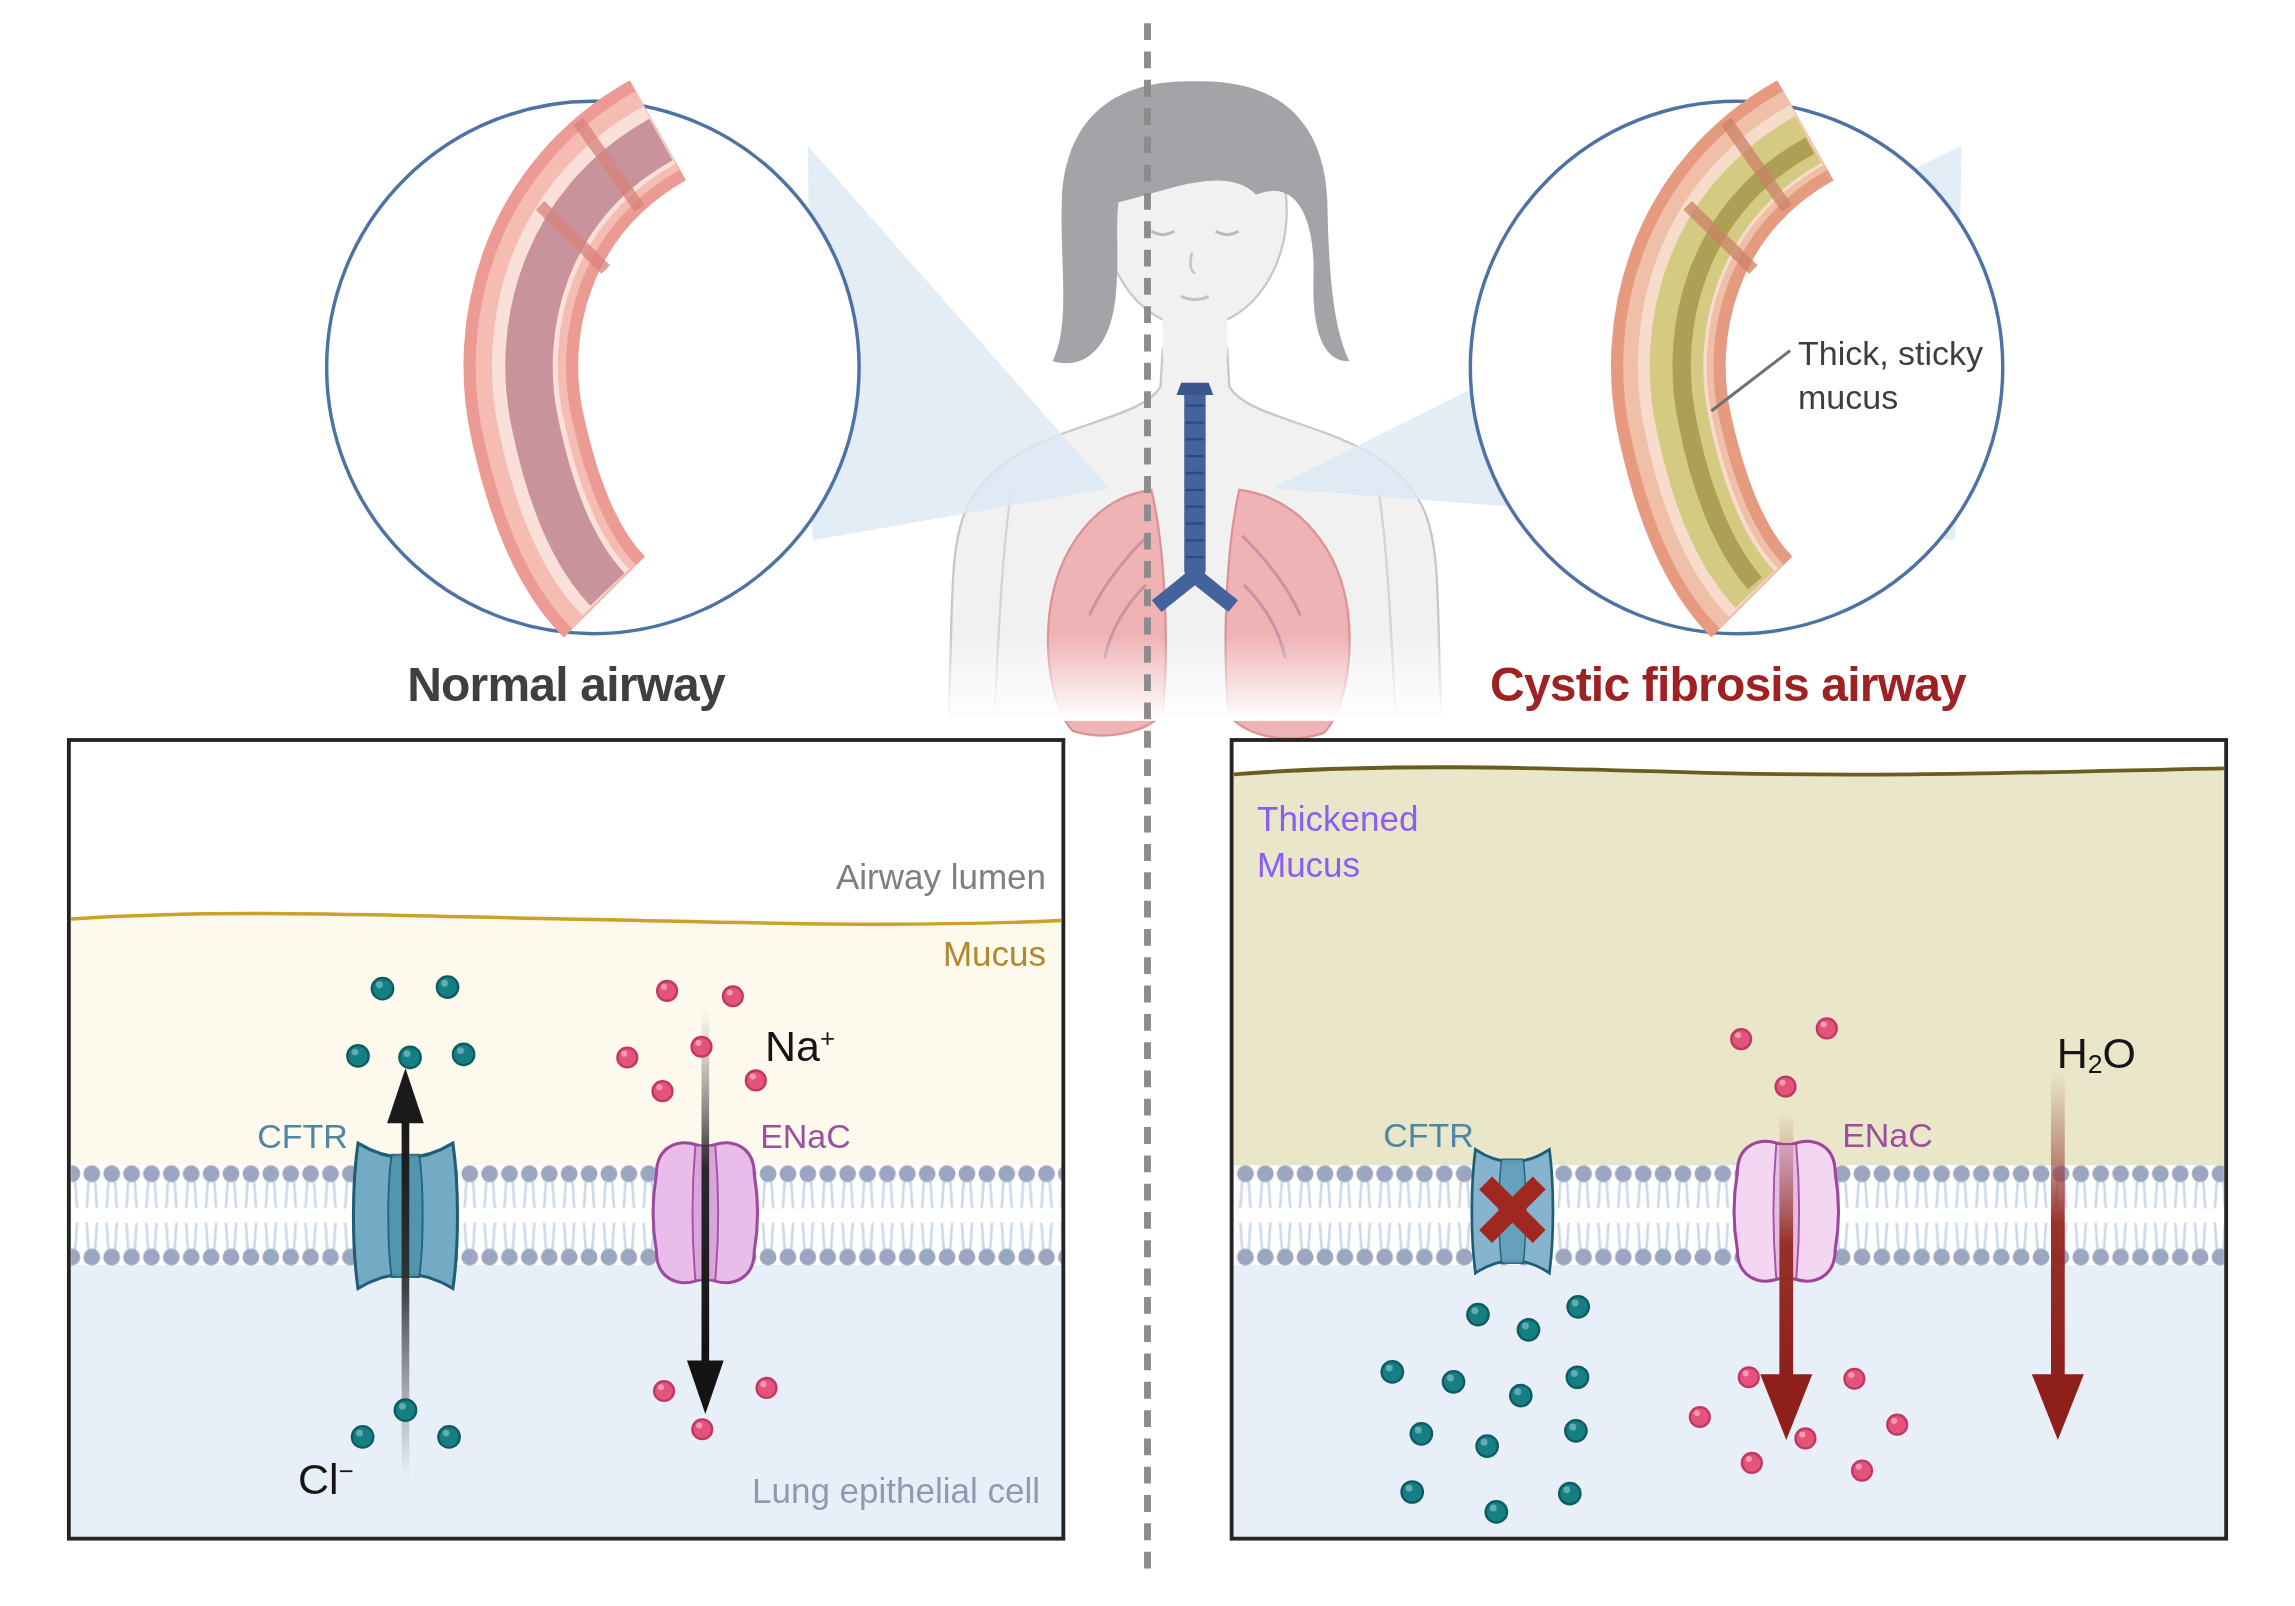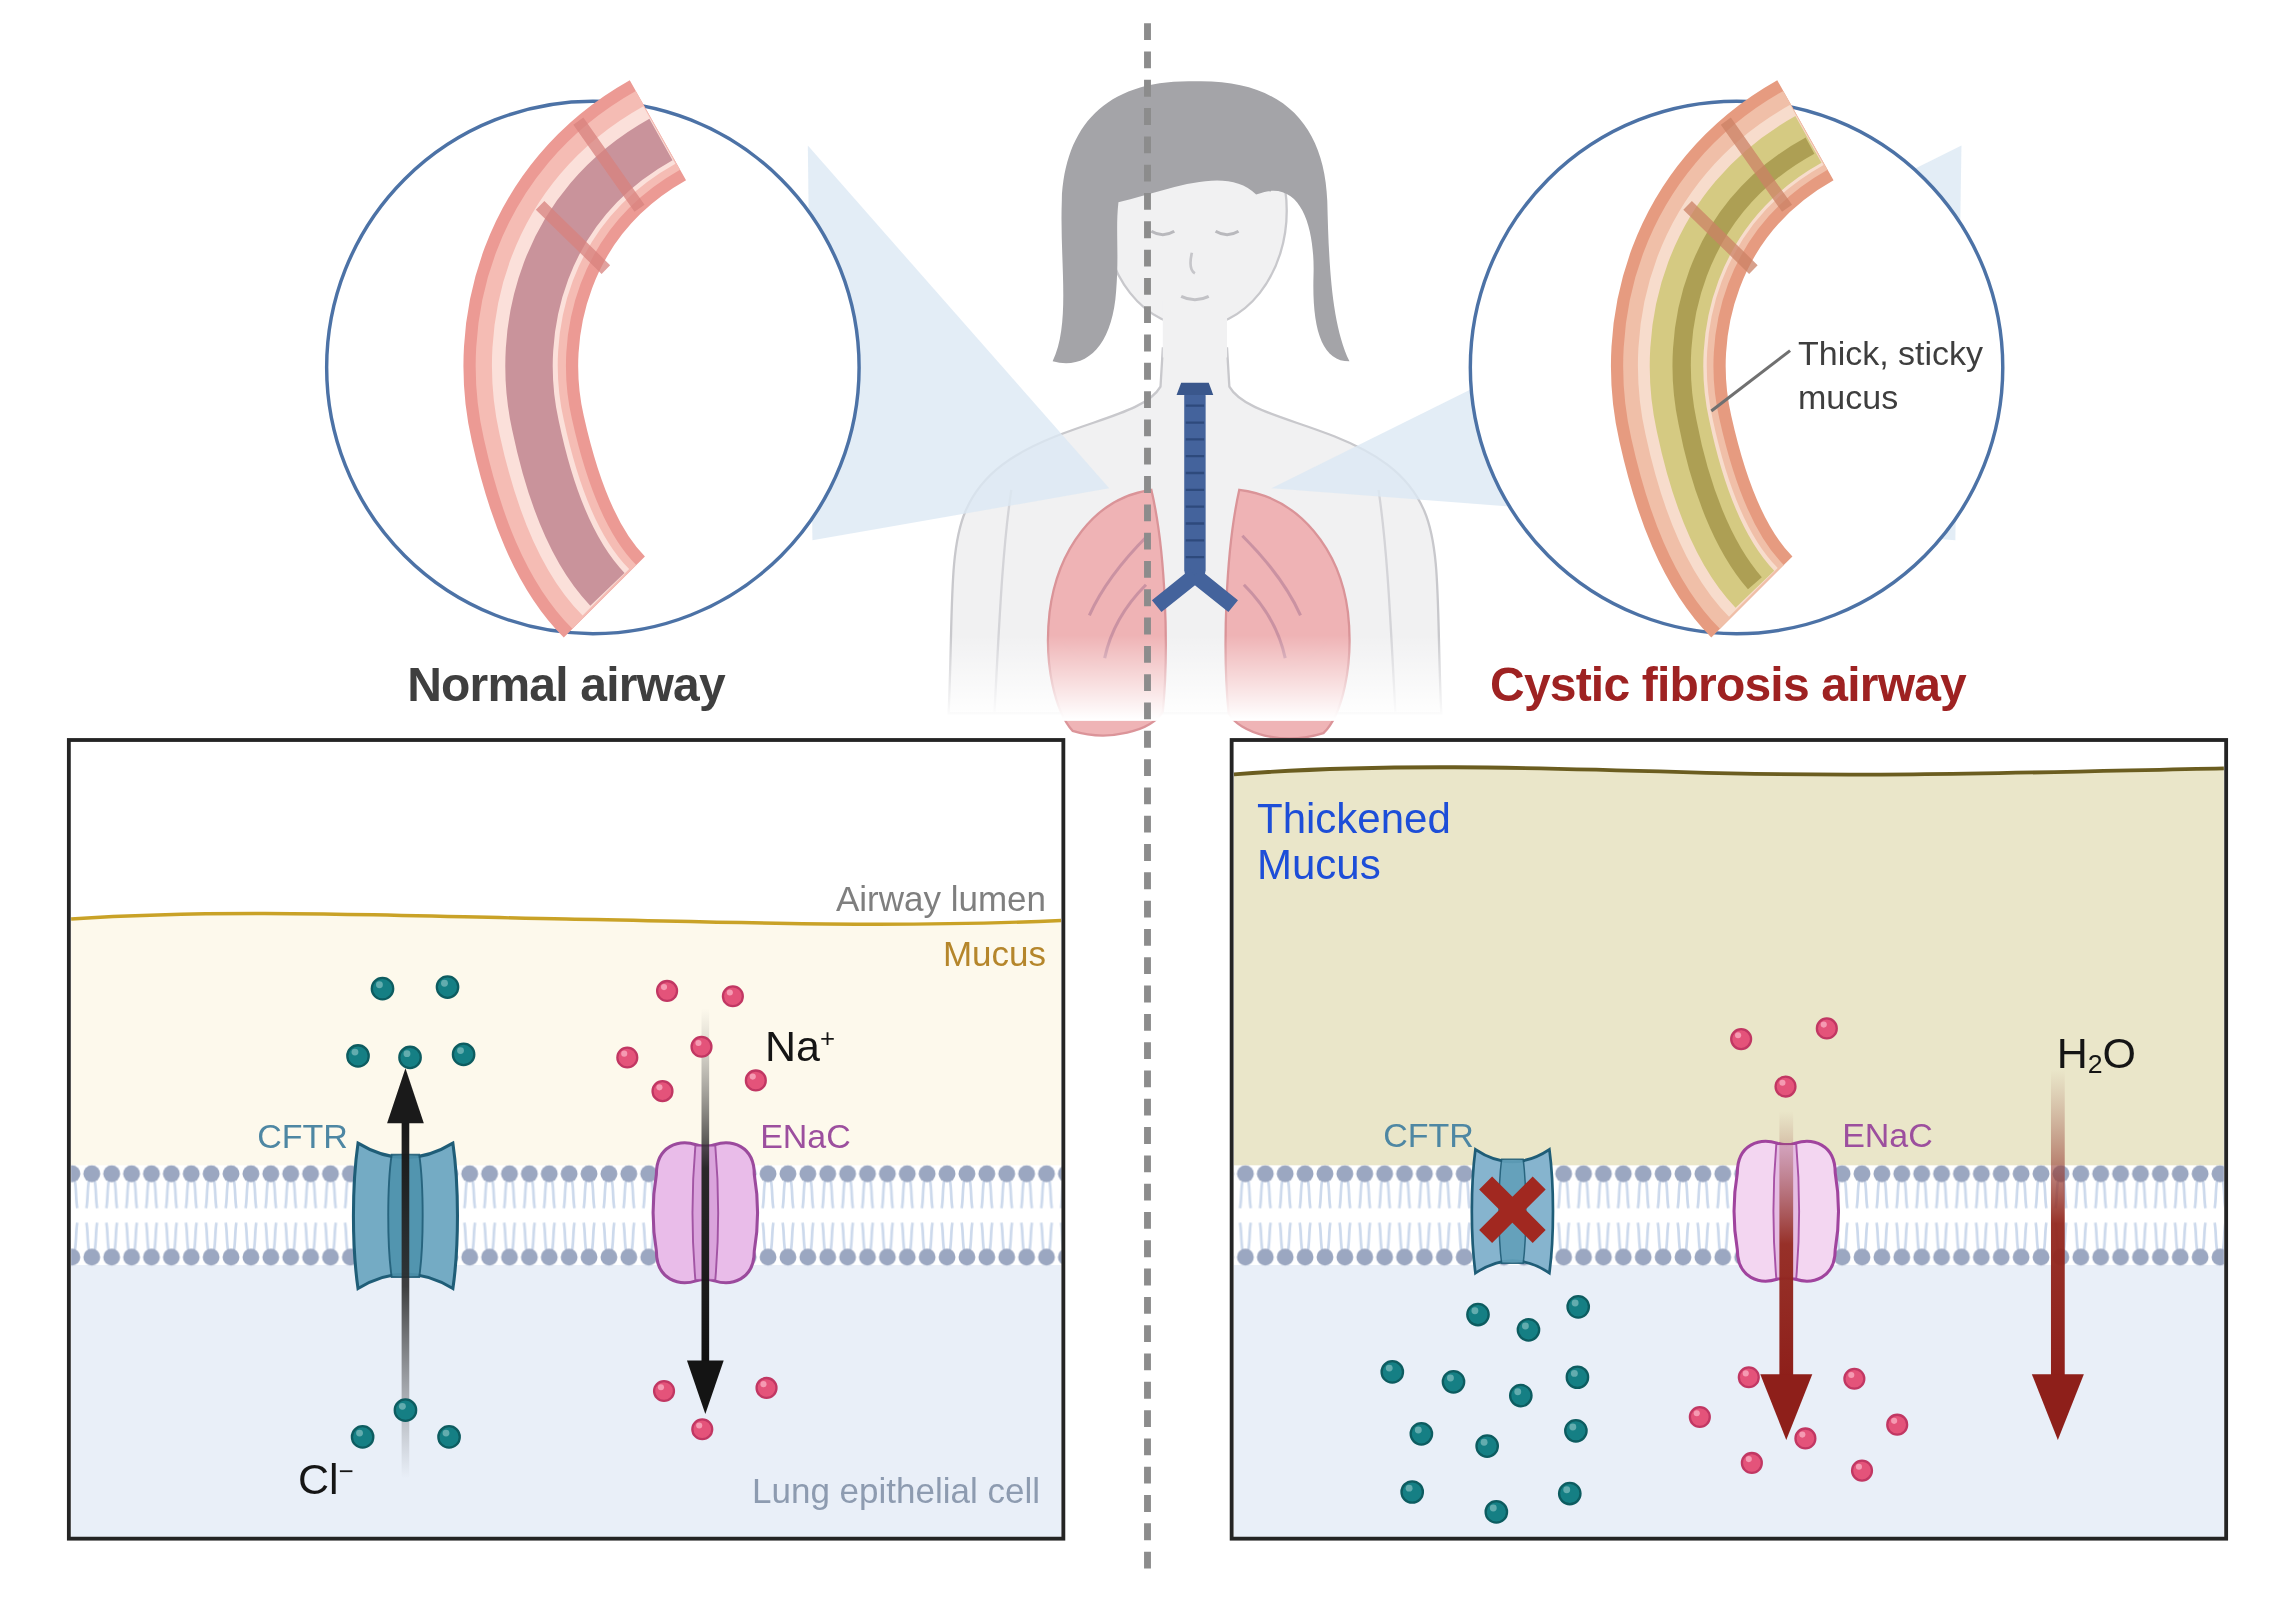--- a/index.html
+++ b/index.html
@@ -3,24 +3,24 @@
 <meta charset="utf-8">
 <style>
   html,body{margin:0;padding:0;width:2295px;height:1607px;background:#ffffff;
     font-family:"Liberation Sans",sans-serif;position:relative;overflow:hidden;}
   svg.art{position:absolute;left:0;top:0;}
   .lbl{position:absolute;white-space:nowrap;line-height:1.15;}
   .title{font-size:48px;font-weight:bold;letter-spacing:-0.8px;text-align:center;width:612px;}
   .title-normal{left:260px;top:657px;color:#3f3f3f;}
   .title-cf{left:1422px;top:657px;color:#9e2222;}
   .callout{left:1798px;top:331px;font-size:34px;color:#3e3e3e;line-height:44px;}
-  .airway-lumen{right:1249px;top:857px;font-size:35px;color:#7f7f7f;margin-top:22px;}
+  .airway-lumen{right:1249px;top:857px;font-size:35px;color:#7f7f7f;}
   .mucus-label{right:1249px;top:934px;font-size:35px;color:#b5862b;}
   .cell-label{right:1255px;top:1471px;font-size:35px;color:#8d9bb0;}
-  .thickened{left:1257px;top:796px;font-size:42px;color:#1d4ed8;line-height:46px;}
+  .thickened{left:1257px;top:796px;font-size:35px;color:#8b5cf6;line-height:46px;}
   .chan{font-size:34px;font-weight:normal;text-align:center;width:191px;}
   .cftr-left{left:207px;top:1117px;color:#4e87a3;}
   .enac-left{left:710px;top:1117px;color:#9c4f9e;}
   .cftr-right{left:1333px;top:1116px;color:#4e87a3;}
   .enac-right{left:1792px;top:1116px;color:#9c4f9e;}
   .ion{font-size:43px;color:#151515;margin-top:36px;}
   .na-label{left:765px;top:986px;}
   .cl-label{left:298px;top:1419px;}
   .h2o-label{left:1983px;top:993px;width:153px;text-align:right;}
   .chg{font-size:.6em;position:relative;top:-.55em;}

